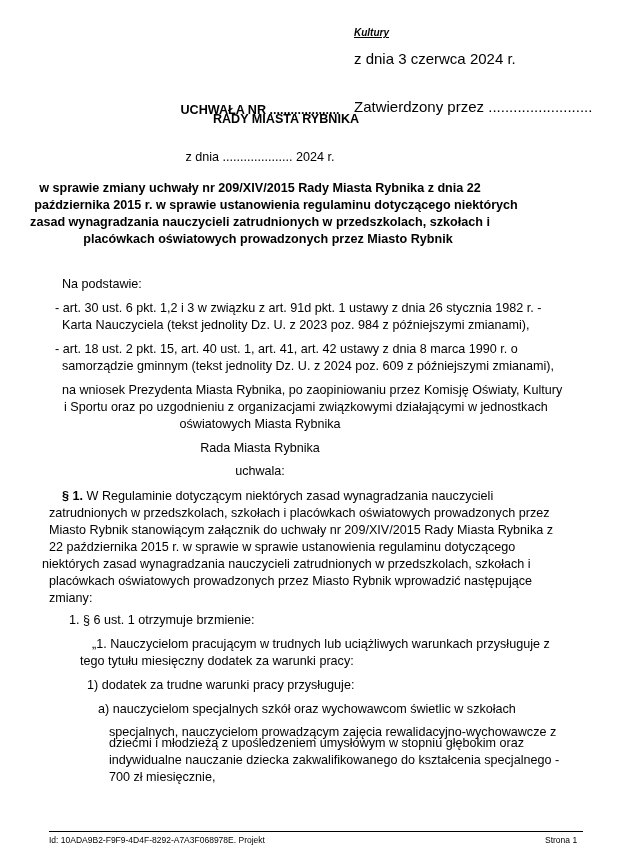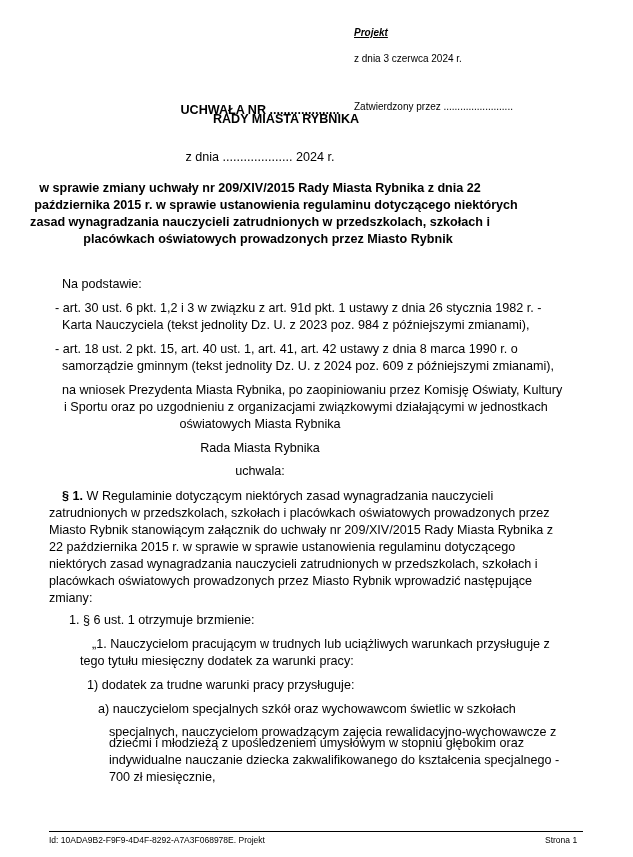--- a/index.html
+++ b/index.html
@@ -4,28 +4,28 @@
 <style>
   html, body { margin: 0; padding: 0; background: #ffffff; }
   body {
     width: 633px; height: 857px; position: relative; overflow: hidden;
     font-family: "Liberation Sans", sans-serif; color: #000; font-size: 12.6px;
   }
   .abs { position: absolute; white-space: nowrap; }
   .center { position: absolute; left: 0; width: 520px; text-align: center; white-space: nowrap; }
   .bold { font-weight: bold; }
   .proj { font-weight: bold; font-style: italic; text-decoration: underline; font-size: 10px; }
-  .small { font-size: 10px; line-height: 13px; }
+  .small { font-size: 15px; line-height: 13px; }
   .footer-line { position: absolute; left: 49px; top: 831px; width: 534px; height: 1px; background: #000; }
   .footer { position: absolute; top: 835px; font-size: 8.5px; white-space: nowrap; }
 </style>
 </head>
 <body>
 
-<div class="abs proj" style="left:354px; top:27px;">Projekt</div>
+<div class="abs proj" style="left:354px; top:27px;">Kultury</div>
 <div class="abs small" style="left:354px; top:52px;">z dnia  3 czerwca 2024 r.</div>
 <div class="abs small" style="left:354px; top:65px;margin-top:35px;">Zatwierdzony przez .........................</div>
 
 <div class="center bold" style="top:103px;">UCHWAŁA NR ....................</div>
 <div class="center bold" style="top:112px;padding-left:26px;">RADY MIASTA RYBNIKA</div>
 <div class="center" style="top:150px;">z dnia .................... 2024 r.</div>
 
 <div>
   <div class="center bold" style="top:181px;">w sprawie zmiany uchwały nr 209/XIV/2015 Rady Miasta Rybnika z dnia 22</div>
   <div class="center bold" style="top:198px;margin-left:16px;">października 2015 r. w sprawie ustanowienia regulaminu dotyczącego niektórych</div>
@@ -53,21 +53,21 @@
 <div class="center" style="top:441px;">Rada Miasta Rybnika</div>
 <div class="center" style="top:464px;">uchwala:</div>
 
 <div>
   <div class="abs" style="left:62px; top:489px;">
     <span class="bold">§ 1.</span><span> W Regulaminie dotyczącym niektórych zasad wynagradzania nauczycieli</span>
   </div>
   <div class="abs" style="left:49px; top:506px;">zatrudnionych w przedszkolach, szkołach i placówkach oświatowych prowadzonych przez</div>
   <div class="abs" style="left:49px; top:523px;">Miasto Rybnik stanowiącym załącznik do uchwały nr 209/XIV/2015 Rady Miasta Rybnika z</div>
   <div class="abs" style="left:49px; top:540px;">22 października 2015 r. w sprawie w sprawie ustanowienia regulaminu dotyczącego</div>
-  <div class="abs" style="left:49px; top:557px;">niektórych zasad wynagradzania nauczycieli zatrudnionych w przedszkolach, szkołach i</div>
+  <div class="abs" style="left:42px; top:557px;">niektórych zasad wynagradzania nauczycieli zatrudnionych w przedszkolach, szkołach i</div>
   <div class="abs" style="left:49px; top:574px;">placówkach oświatowych prowadzonych przez Miasto Rybnik wprowadzić następujące</div>
   <div class="abs" style="left:49px; top:591px;">zmiany:</div>
 
   <div class="abs" style="left:69px; top:613px;">1. § 6 ust. 1 otrzymuje brzmienie:</div>
 
   <div>
     <div class="abs" style="left:92px; top:637px;">„1. Nauczycielom pracującym w trudnych lub uciążliwych warunkach przysługuje z</div>
     <div class="abs" style="left:80px; top:654px;">tego tytułu miesięczny dodatek za warunki pracy:</div>
   </div>
 

